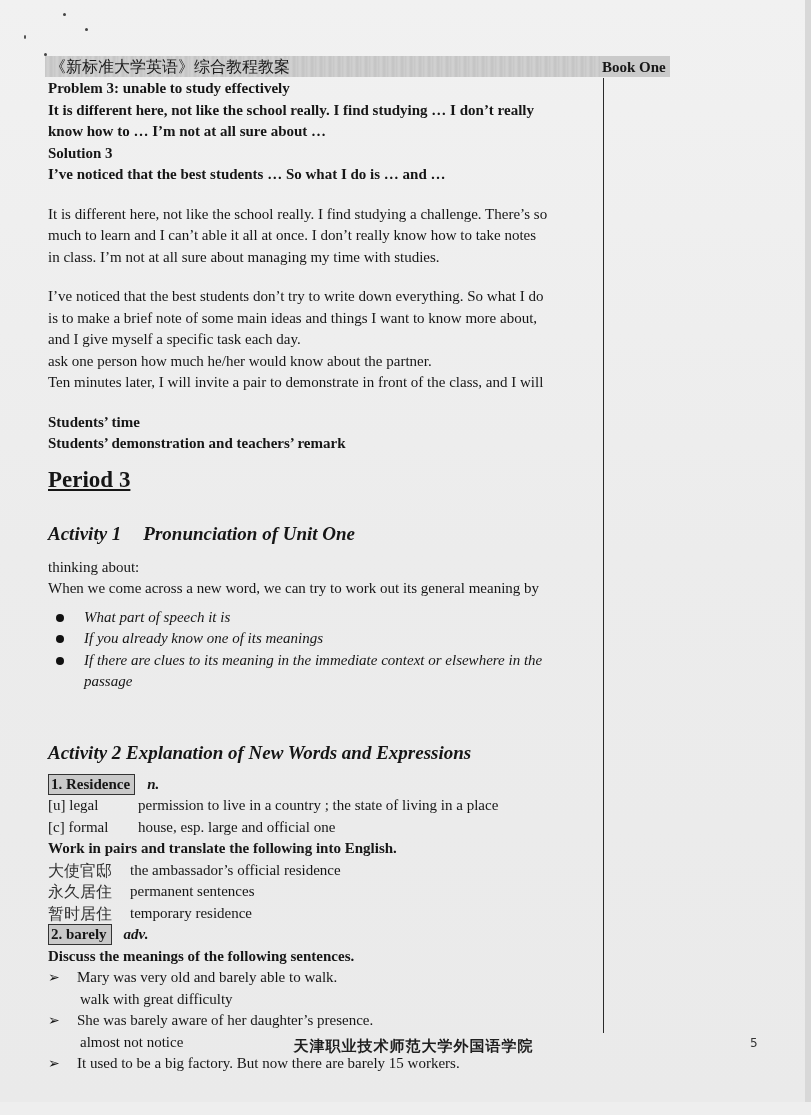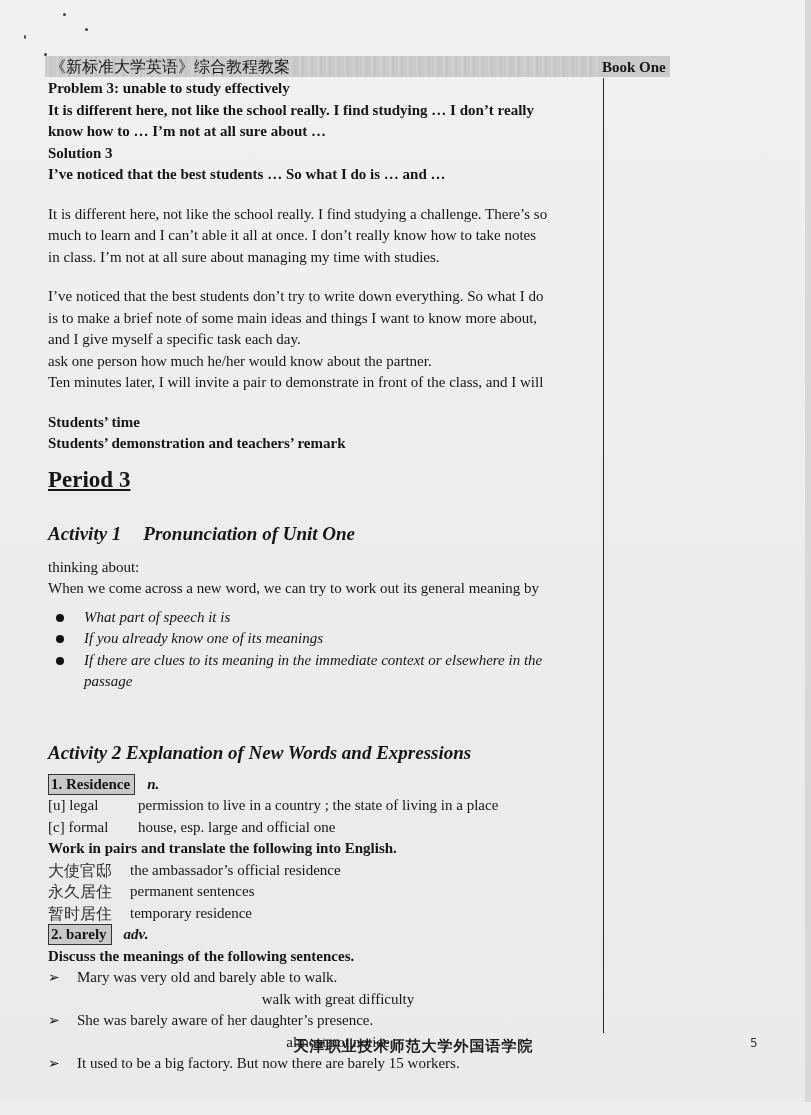--- a/index.html
+++ b/index.html
@@ -60,21 +60,21 @@
     font-weight: bold; padding: 0 4px 0 2px; line-height: 19px;
   }
   .pos { font-weight: bold; font-style: italic; margin-left: 12px; }
   .def-row { display: flex; }
   .def-row .lbl { width: 90px; flex: none; }
   .cn-row { display: flex; }
   .cn-row .cn { width: 82px; flex: none; font-family: "DejaVu Serif", serif; font-size: 16px; color: #333; }
   .arrow-list { margin: 0; padding: 0; list-style: none; }
   .arrow-list li { position: relative; padding-left: 29px; }
   .arrow-list li .arr { position: absolute; left: 0; top: 0; font-size: 14px; }
-  .arrow-list .sub { padding-left: 32px; text-align: center; }
+  .arrow-list .sub { padding-left: 32px; }
   .footer {
     position: absolute; left: 0; width: 811px; top: 1037px; text-align: center; padding-left: 8px;
     font-family: "DejaVu Serif", serif; font-size: 15px; font-weight: bold; letter-spacing: 1px; color: #1e1e1e;
   }
   .page-num { position: absolute; left: 750px; top: 1036px; font-size: 12px; font-family: "DejaVu Sans", sans-serif; color: #333; }
 </style>
 </head>
 <body>
 
 <div class="page">

